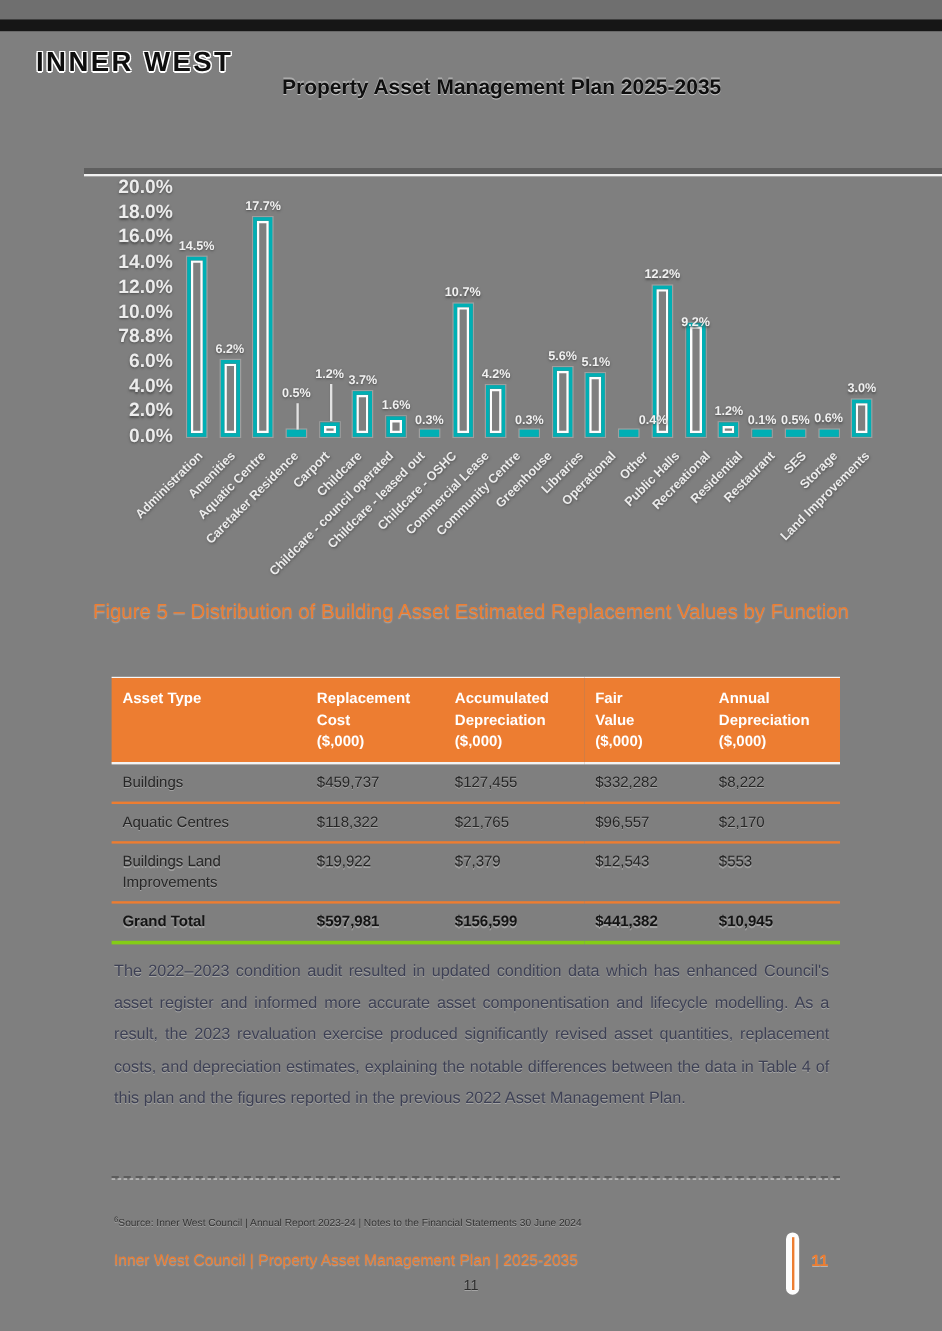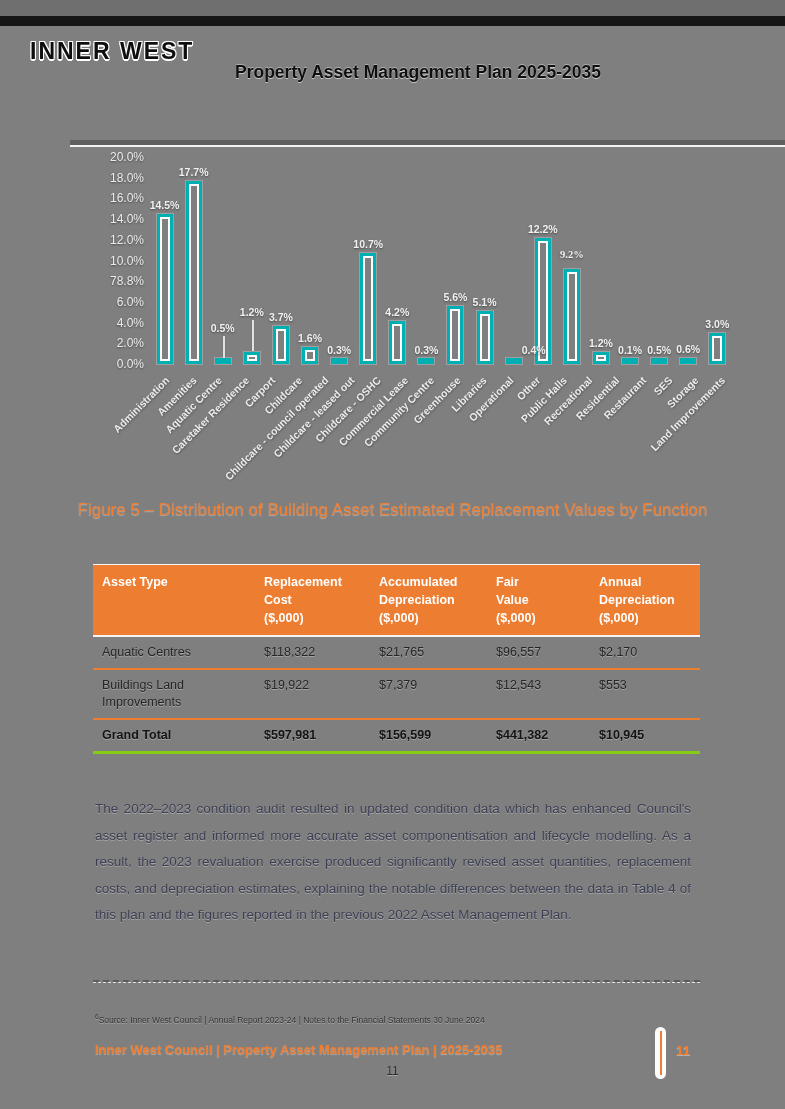--- a/index.html
+++ b/index.html
@@ -23,21 +23,21 @@
     position:absolute;left:235px;top:46px;
     font-size:17.5px;font-weight:700;color:#0f0f0f;
     text-shadow:0 1px 0 rgba(255,255,255,.55),0 -1px 0 rgba(255,255,255,.35);
   }
 
   
   .chart-topbar{position:absolute;left:70px;top:124px;width:715px;height:5px;background:#5f5f5f;border-bottom:2px solid #f2f2f2;}
   .y-axis{position:absolute;left:88px;top:141px;width:56px;height:207px;}
   .ytick{
     position:absolute;right:0;transform:translateY(-50%);
-    font-size:12px;font-weight:400;color:#ececec;white-space:nowrap;
+    font-size:16px;font-weight:700;color:#ececec;white-space:nowrap;
     text-shadow:0 1px 2px rgba(70,70,70,.9);
   }
   .plot{position:absolute;left:150px;top:141px;width:582px;height:207px;display:flex;align-items:flex-end;}
   .bar-slot{flex:1 1 0;position:relative;height:100%;display:flex;align-items:flex-end;justify-content:center;}
   .bar{
     width:16px;box-sizing:border-box;background:transparent;
     border:3px solid #00AFB4;box-shadow:inset 0 0 0 2px #fdfdfd, 0 0 0 1px rgba(255,255,255,.25);
   }
   .bar-label{
     position:absolute;left:50%;transform:translateX(-50%);
@@ -92,21 +92,21 @@
   
   .rule-dashed{position:absolute;left:93px;top:964px;width:607px;border-top:2px dashed #5c5c5c;}
   .rule-dashed:after{content:"";position:absolute;left:0;top:0;width:100%;border-top:1px dashed rgba(255,255,255,.8);}
   .footnote{
     position:absolute;left:95px;top:997px;width:600px;
     font-size:8.5px;color:#333;text-shadow:0 1px 0 rgba(255,255,255,.3);
   }
   .footnote sup{font-size:6.5px;}
   .footer-line{
     position:absolute;left:95px;top:1026px;
-    font-size:13px;font-weight:700;color:#ED7D31;text-shadow:0 1px 1px rgba(255,255,255,.35);
+    font-size:13px;font-weight:400;color:#ED7D31;text-shadow:0 1px 1px rgba(255,255,255,.35);
   }
   .page-number{
     position:absolute;left:0;top:1048px;width:785px;text-align:center;
     font-size:12px;color:#2d2d2d;text-shadow:0 1px 0 rgba(255,255,255,.3);
   }
   .edge-pill{
     position:absolute;left:655px;top:1011px;width:11px;height:52px;
     background:#fdfdfd;border-radius:6px;
   }
   .edge-pill .pill-line{position:absolute;left:4.5px;top:4px;width:2px;height:44px;background:#ED7D31;}
@@ -138,20 +138,24 @@
         <div class="ytick" style="top: 80%;">4.0%</div>
         <div class="ytick" style="top: 90%;">2.0%</div>
         <div class="ytick" style="top: 100%;">0.0%</div>
       </div>
     <div class="plot">
         <div class="bar-slot">
           <div class="bar-label" style="bottom: 153.075px;">14.5%</div>
           <div class="bar" style="height: 150.075px;"></div>
         </div>
         <div class="bar-slot">
+          <div class="bar-label" style="bottom: 67.17px;">6.2%</div>
+          <div class="bar" style="height: 64.17px;"></div>
+        </div>
+        <div class="bar-slot">
           <div class="bar-label" style="bottom: 186.195px; text-align: center;">17.7%</div>
           <div class="bar" style="height: 183.195px;"></div>
         </div>
         <div class="bar-slot">
           <div class="bar-label" style="bottom: 30.175px;">0.5%</div>
           <div class="leader" style="bottom: 6.175px; height: 22px;"></div>
           <div class="bar" style="height: 5.175px;"></div>
         </div>
         <div class="bar-slot">
           <div class="bar-label" style="bottom: 46.42px;">1.2%</div>
@@ -192,21 +196,21 @@
         </div>
         <div class="bar-slot">
           <div class="bar-label" style="bottom: 8px; padding-left: 40px;">0.4%</div>
           <div class="bar" style="height: 5px;"></div>
         </div>
         <div class="bar-slot">
           <div class="bar-label" style="bottom: 129.27px;">12.2%</div>
           <div class="bar" style="height: 126.27px;"></div>
         </div>
         <div class="bar-slot">
-          <div class="bar-label" style="bottom: 104px; font-family: Liberation Serif, serif;">9.2%</div>
+          <div class="bar-label" style="bottom: 89px;">9.2%</div>
           <div class="bar" style="height: 95.22px;"></div>
         </div>
         <div class="bar-slot">
           <div class="bar-label" style="bottom: 15.42px;">1.2%</div>
           <div class="bar" style="height: 12.42px;"></div>
         </div>
         <div class="bar-slot">
           <div class="bar-label" style="bottom: 8px;">0.1%</div>
           <div class="bar" style="height: 5px;"></div>
         </div>
@@ -314,20 +318,27 @@
         <th>Fair
 Value
 ($,000)</th>
         <th>Annual
 Depreciation
 ($,000)</th>
       </tr>
     </thead>
     <tbody>
       <tr>
+        <td>Buildings</td>
+        <td>$459,737</td>
+        <td>$127,455</td>
+        <td>$332,282</td>
+        <td>$8,222</td>
+      </tr>
+      <tr>
         <td>Aquatic Centres</td>
         <td>$118,322</td>
         <td>$21,765</td>
         <td>$96,557</td>
         <td>$2,170</td>
       </tr>
       <tr>
         <td>Buildings Land Improvements</td>
         <td>$19,922</td>
         <td>$7,379</td>

